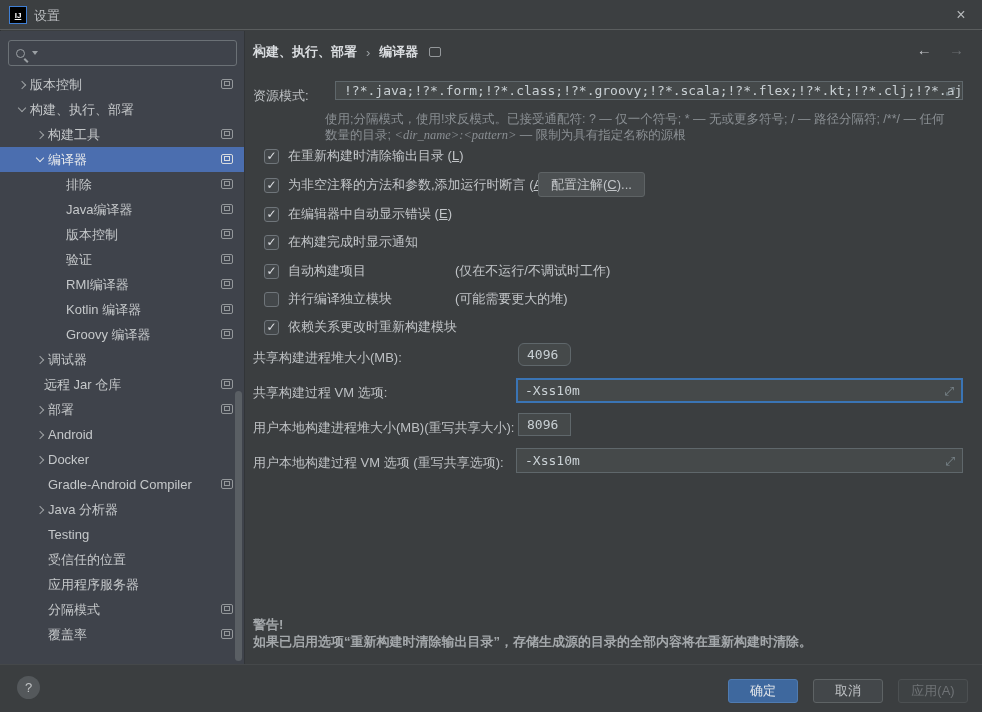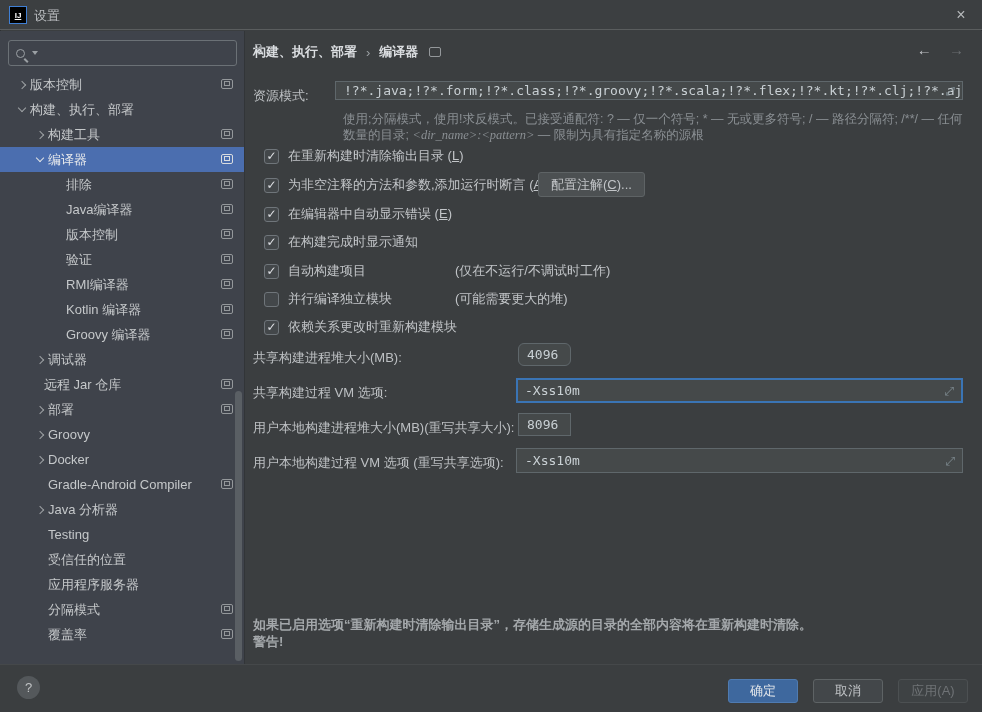--- a/index.html
+++ b/index.html
@@ -49,21 +49,21 @@
   .navarrows{position:absolute;right:18px;top:10px;font-size:15px;}
   .nav-back{color:#c0c3c6;cursor:pointer;margin-right:13px;}
   .nav-fwd{color:#6a6e71;}
   
   .lbl{position:absolute;left:7px;white-space:nowrap;color:#bdc0c3;}
   .field{position:absolute;background:#45494a;border:1px solid #5f676b;color:#c9d0d4;
          font-family:"DejaVu Sans Mono","Liberation Mono",monospace;font-size:13px;
          display:flex;align-items:center;padding:0 8px;white-space:nowrap;overflow:hidden;}
   .field.focused{border:2px solid #3a74b5;padding:0 7px;}
   .expand{position:absolute;right:7px;top:50%;transform:translateY(-50%);color:#7e8a90;font-size:12px;font-family:"DejaVu Sans",sans-serif;}
-  .hint{position:absolute;left:97px;top:80px;width:624px;color:#8a8f93;font-size:12.5px;line-height:16px;}
+  .hint{position:absolute;left:79px;top:80px;width:624px;color:#8a8f93;font-size:12.5px;line-height:16px;}
   .hint i{font-family:"Liberation Serif","DejaVu Serif",serif;}
   
   .cbrow{position:absolute;left:18px;right:0;height:20px;display:flex;align-items:center;}
   .cbox{width:15px;height:15px;flex:none;background:#43474a;border:1px solid #6f757a;border-radius:3px;
         display:flex;align-items:center;justify-content:center;color:#dfe1e5;font-size:12px;cursor:pointer;}
   .cblabel{margin-left:9px;color:#c2c5c8;white-space:nowrap;}
   .u{text-decoration:underline;}
   .cbnote{position:absolute;left:191px;color:#c2c5c8;white-space:nowrap;}
   .cfg-btn{position:absolute;left:274px;top:-3px;height:25px;min-width:100px;background:#4c5052;border:1px solid #5e6365;
         border-radius:3px;color:#c2c5c8;font-size:13px;font-family:inherit;cursor:pointer;padding:0 12px;}
@@ -171,21 +171,21 @@
           <span class="arrow">
             <span class="chev right"></span>
           </span>
           <span class="tlabel">部署</span>
           <span class="mon"></span>
         </div>
         <div class="trow" style="padding-left: 32px;">
           <span class="arrow">
             <span class="chev right"></span>
           </span>
-          <span class="tlabel">Groovy</span>
+          <span class="tlabel">Android</span>
         </div>
         <div class="trow" style="padding-left: 32px;">
           <span class="arrow">
             <span class="chev right"></span>
           </span>
           <span class="tlabel">Docker</span>
         </div>
         <div class="trow" style="padding-left: 32px;">
           <span class="arrow"></span>
           <span class="tlabel">Gradle-Android Compiler</span>
@@ -303,22 +303,22 @@
           <span>8096</span>
         </div>
         <div class="lbl" style="top: 420px; line-height: 23px;">用户本地构建过程 VM 选项 (重写共享选项):</div>
         <div class="field" style="top: 417px; left: 270px; width: 447px; height: 25px;">
           <span>-Xss10m</span>
           <span class="expand">⤢</span>
         </div>
       </div>
 
     <div class="warning">
+      <div>警告!</div>
       <div>如果已启用选项“重新构建时清除输出目录”，存储生成源的目录的全部内容将在重新构建时清除。</div>
-      <div>警告!</div>
     </div>
   </div>
 
   <div class="footer">
     <div class="helpcircle">?</div>
     <button class="btn btn-ok">确定</button>
     <button class="btn btn-cancel">取消</button>
     <button class="btn btn-apply">应用(A)</button>
   </div>
 

